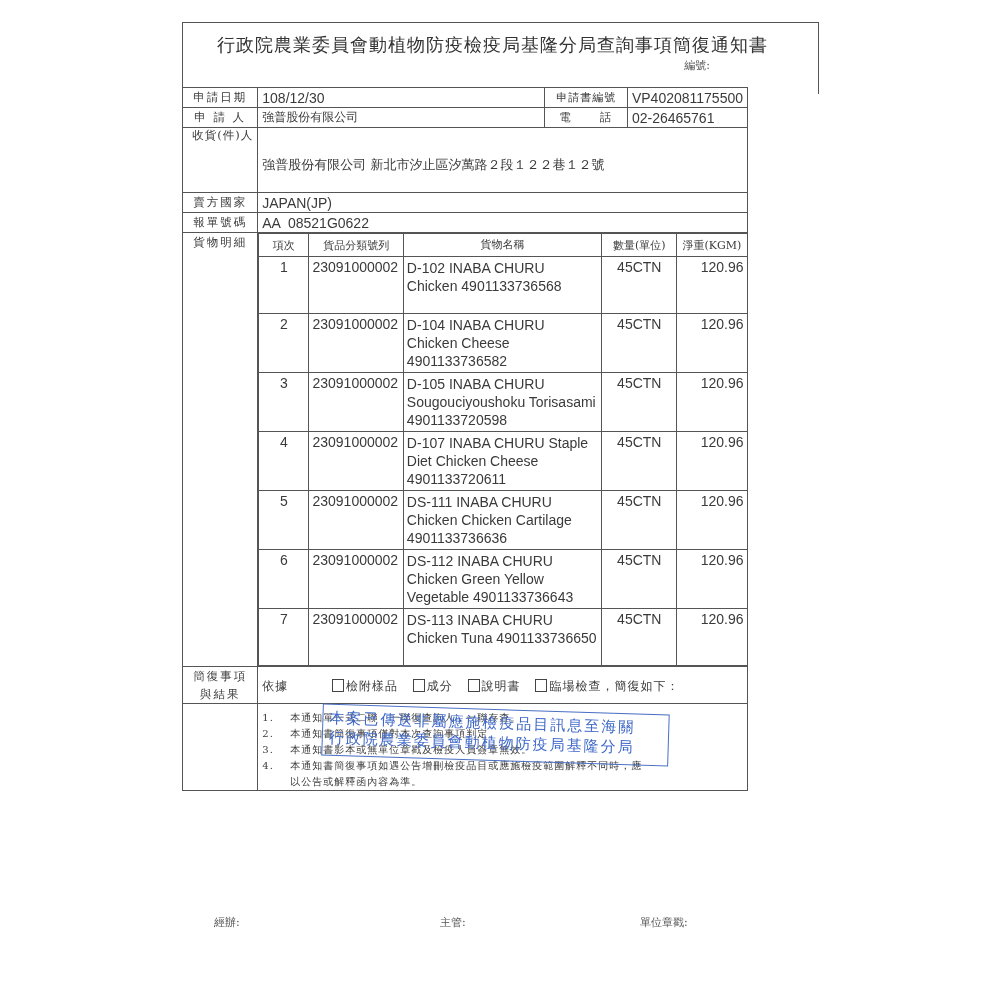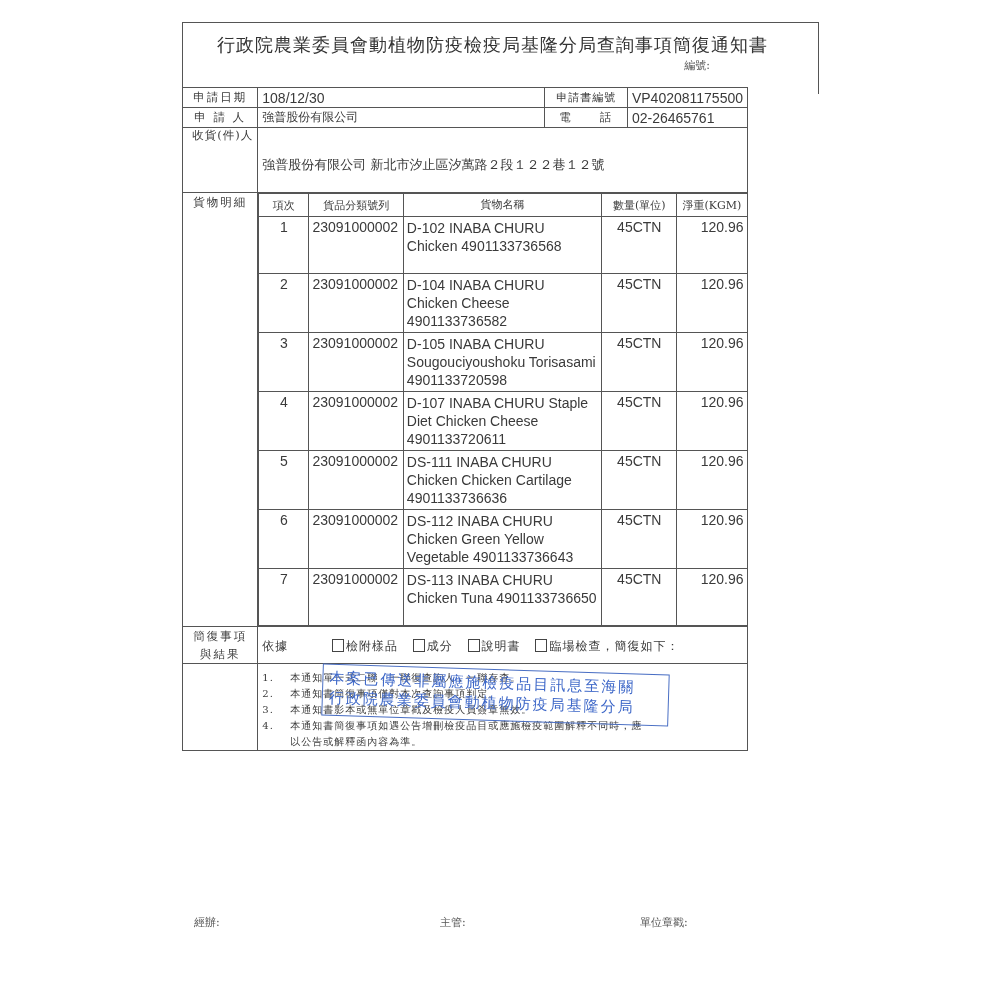--- a/index.html
+++ b/index.html
@@ -82,20 +82,28 @@
       <td class="lab">申 請 人</td>
       <td>強普股份有限公司</td>
       <td class="lab">電　　話</td>
       <td class="mono">02-26465761</td>
     </tr>
     <tr>
       <td class="lab" style="vertical-align:top;text-align:right;letter-spacing:1px">收貨(件)人</td>
       <td class="consignee-cell" colspan="3" style="font-size:13px">強普股份有限公司 新北市汐止區汐萬路２段１２２巷１２號</td>
     </tr>
     <tr>
+      <td class="lab">賣方國家</td>
+      <td class="mono" colspan="3">JAPAN(JP)</td>
+    </tr>
+    <tr>
+      <td class="lab">報單號碼</td>
+      <td class="mono" colspan="3" style="white-space:pre">AA  08521G0622</td>
+    </tr>
+    <tr>
       <td class="lab goods-label">貨物明細</td>
       <td colspan="3" style="padding:0;border:none">
         <table class="goods">
           <tbody>
                 <tr class="hdr">
             <td class="c-no">項次</td>
             <td class="c-code">貨品分類號列</td>
             <td class="c-name">貨物名稱</td>
             <td class="c-qty">數量(單位)</td>
             <td class="c-wt">淨重(KGM)</td>
@@ -180,17 +188,17 @@
         <div class="note"><span class="n">2.</span><span>本通知書簡復事項僅對本次查詢事項判定。</span></div>
         <div class="note"><span class="n">3.</span><span>本通知書影本或無單位章戳及檢疫人員簽章無效。</span></div>
         <div class="note"><span class="n">4.</span><span>本通知書簡復事項如遇公告增刪檢疫品目或應施檢疫範圍解釋不同時，應</span></div>
         <div class="note cont">以公告或解釋函內容為準。</div>
       </td>
     </tr>
   </tbody>
     </table>
 
   <div class="sign">
-    <span style="left:12px">經辦:</span>
+    <span style="left:32px">經辦:</span>
     <span style="left:258px">主管:</span>
     <span style="left:458px">單位章戳:</span>
   </div>
 </div>
 
 </body></html>

